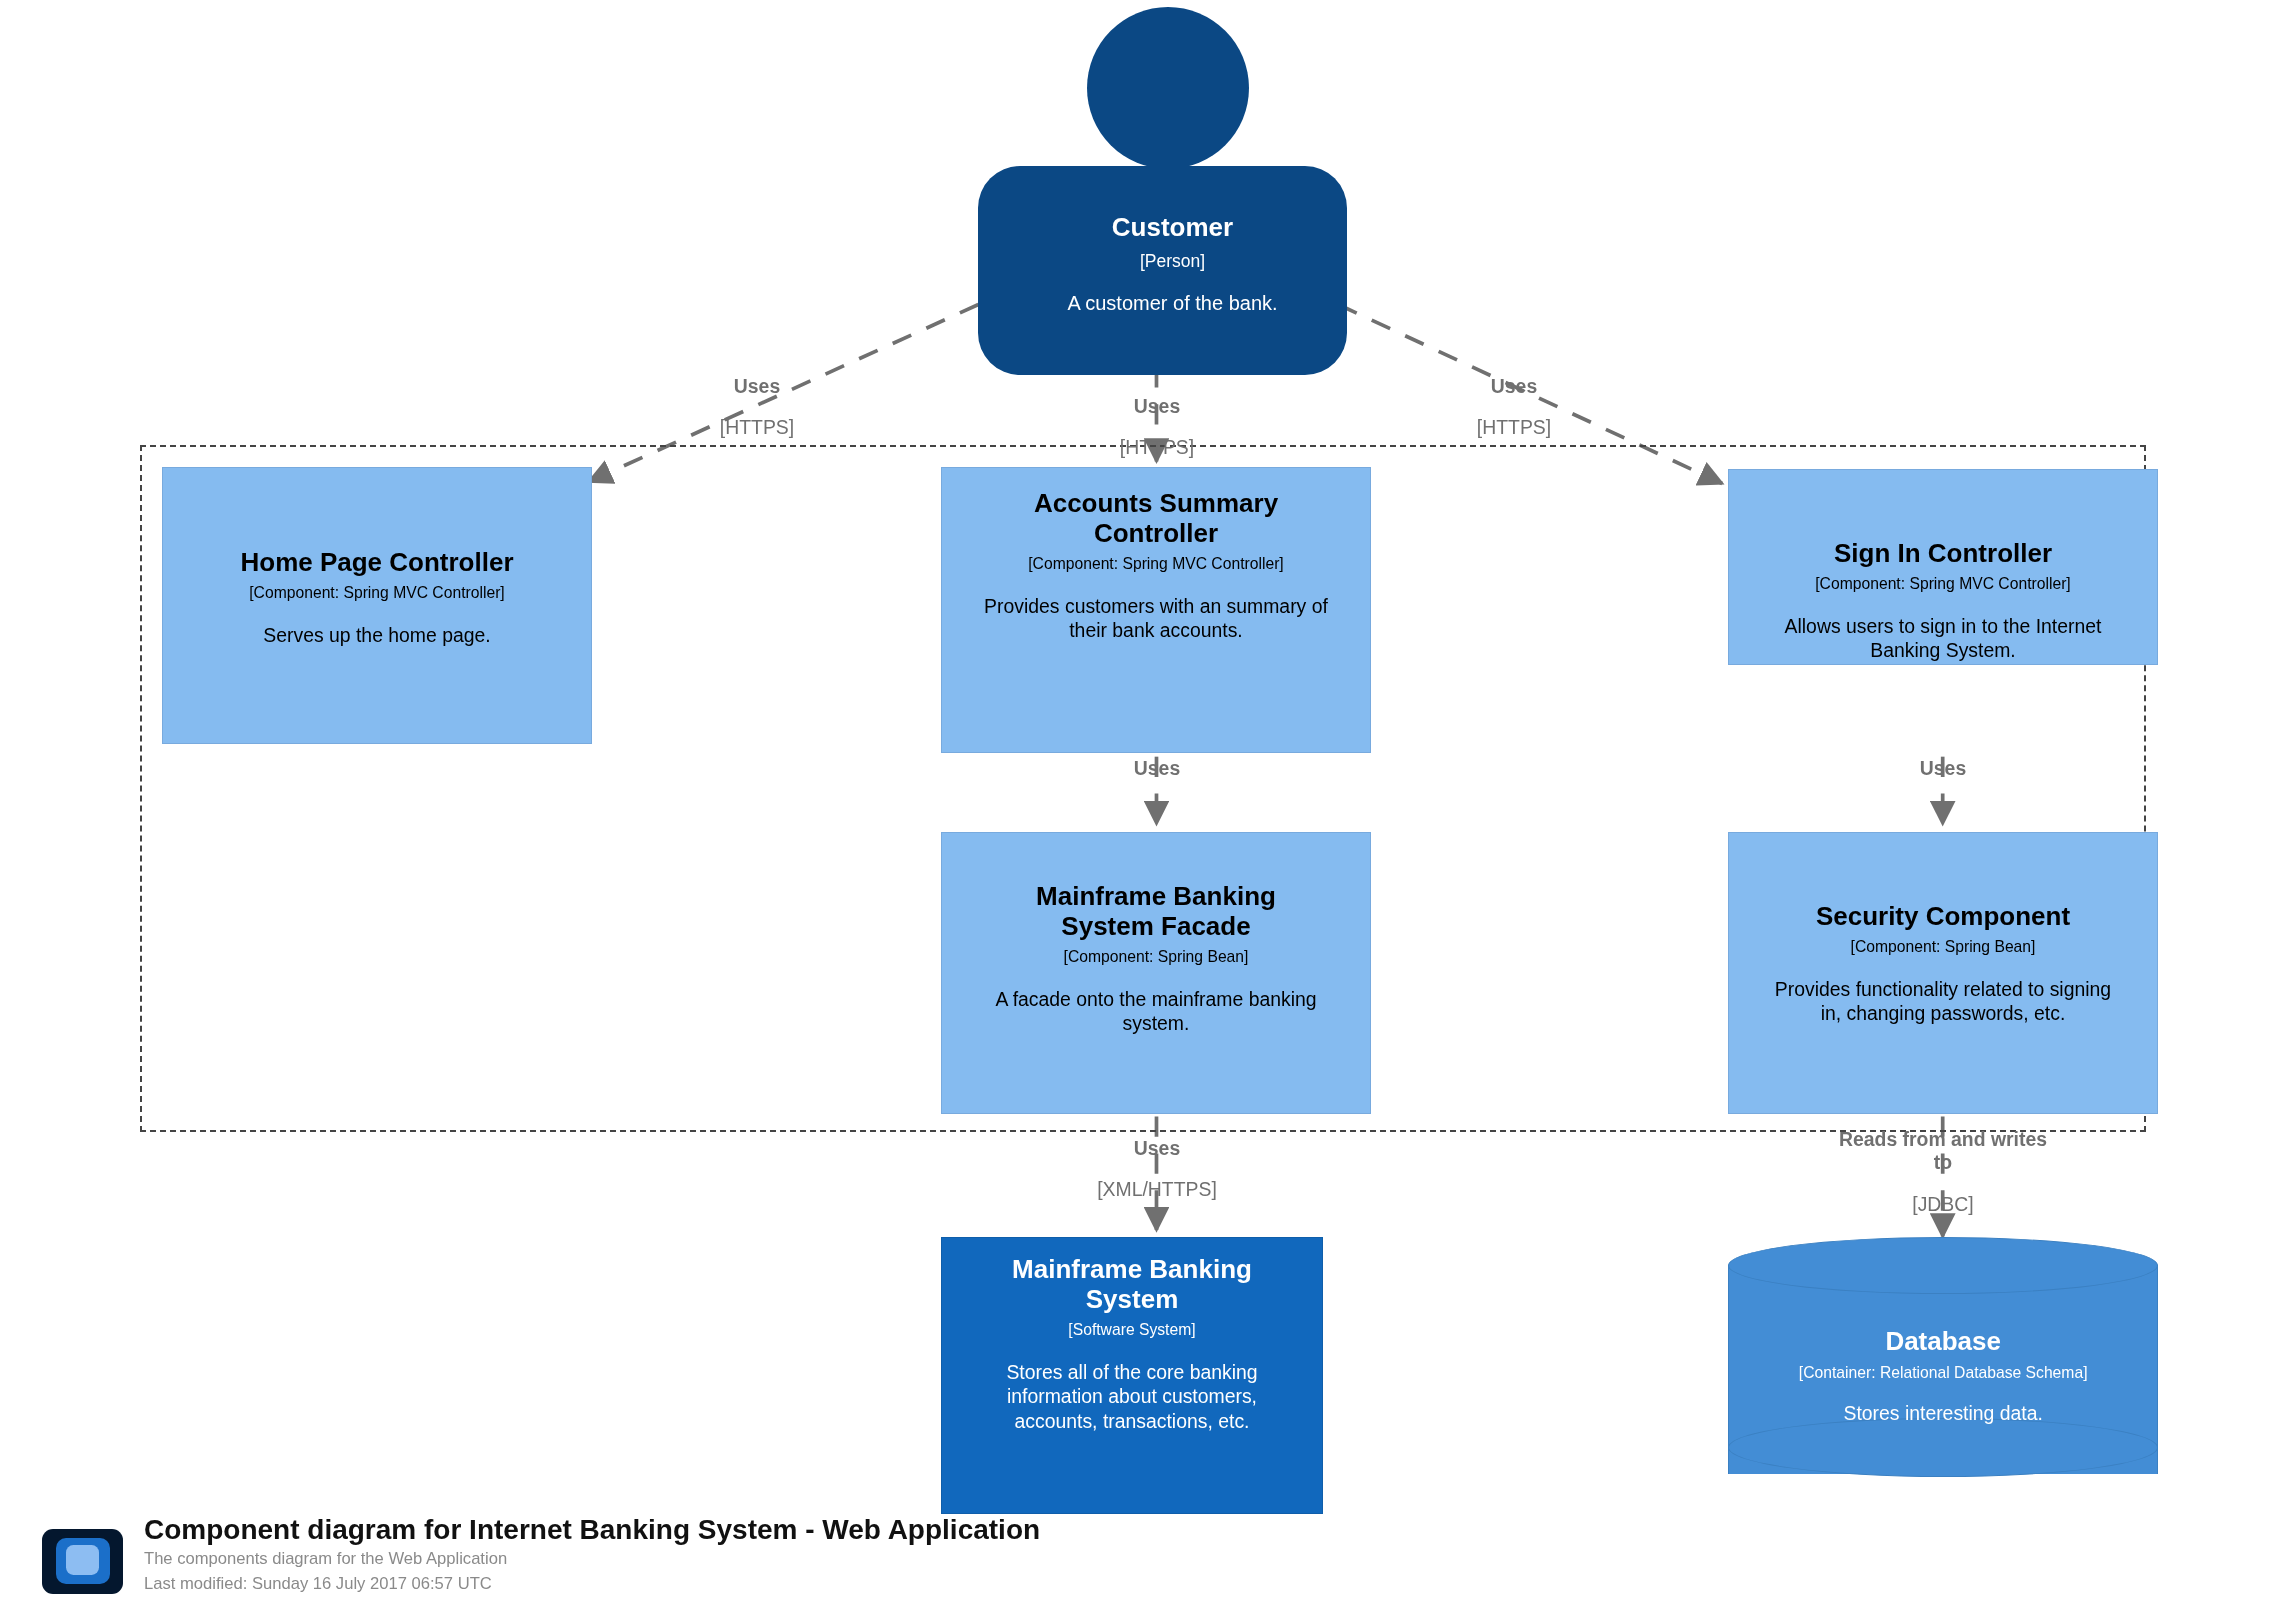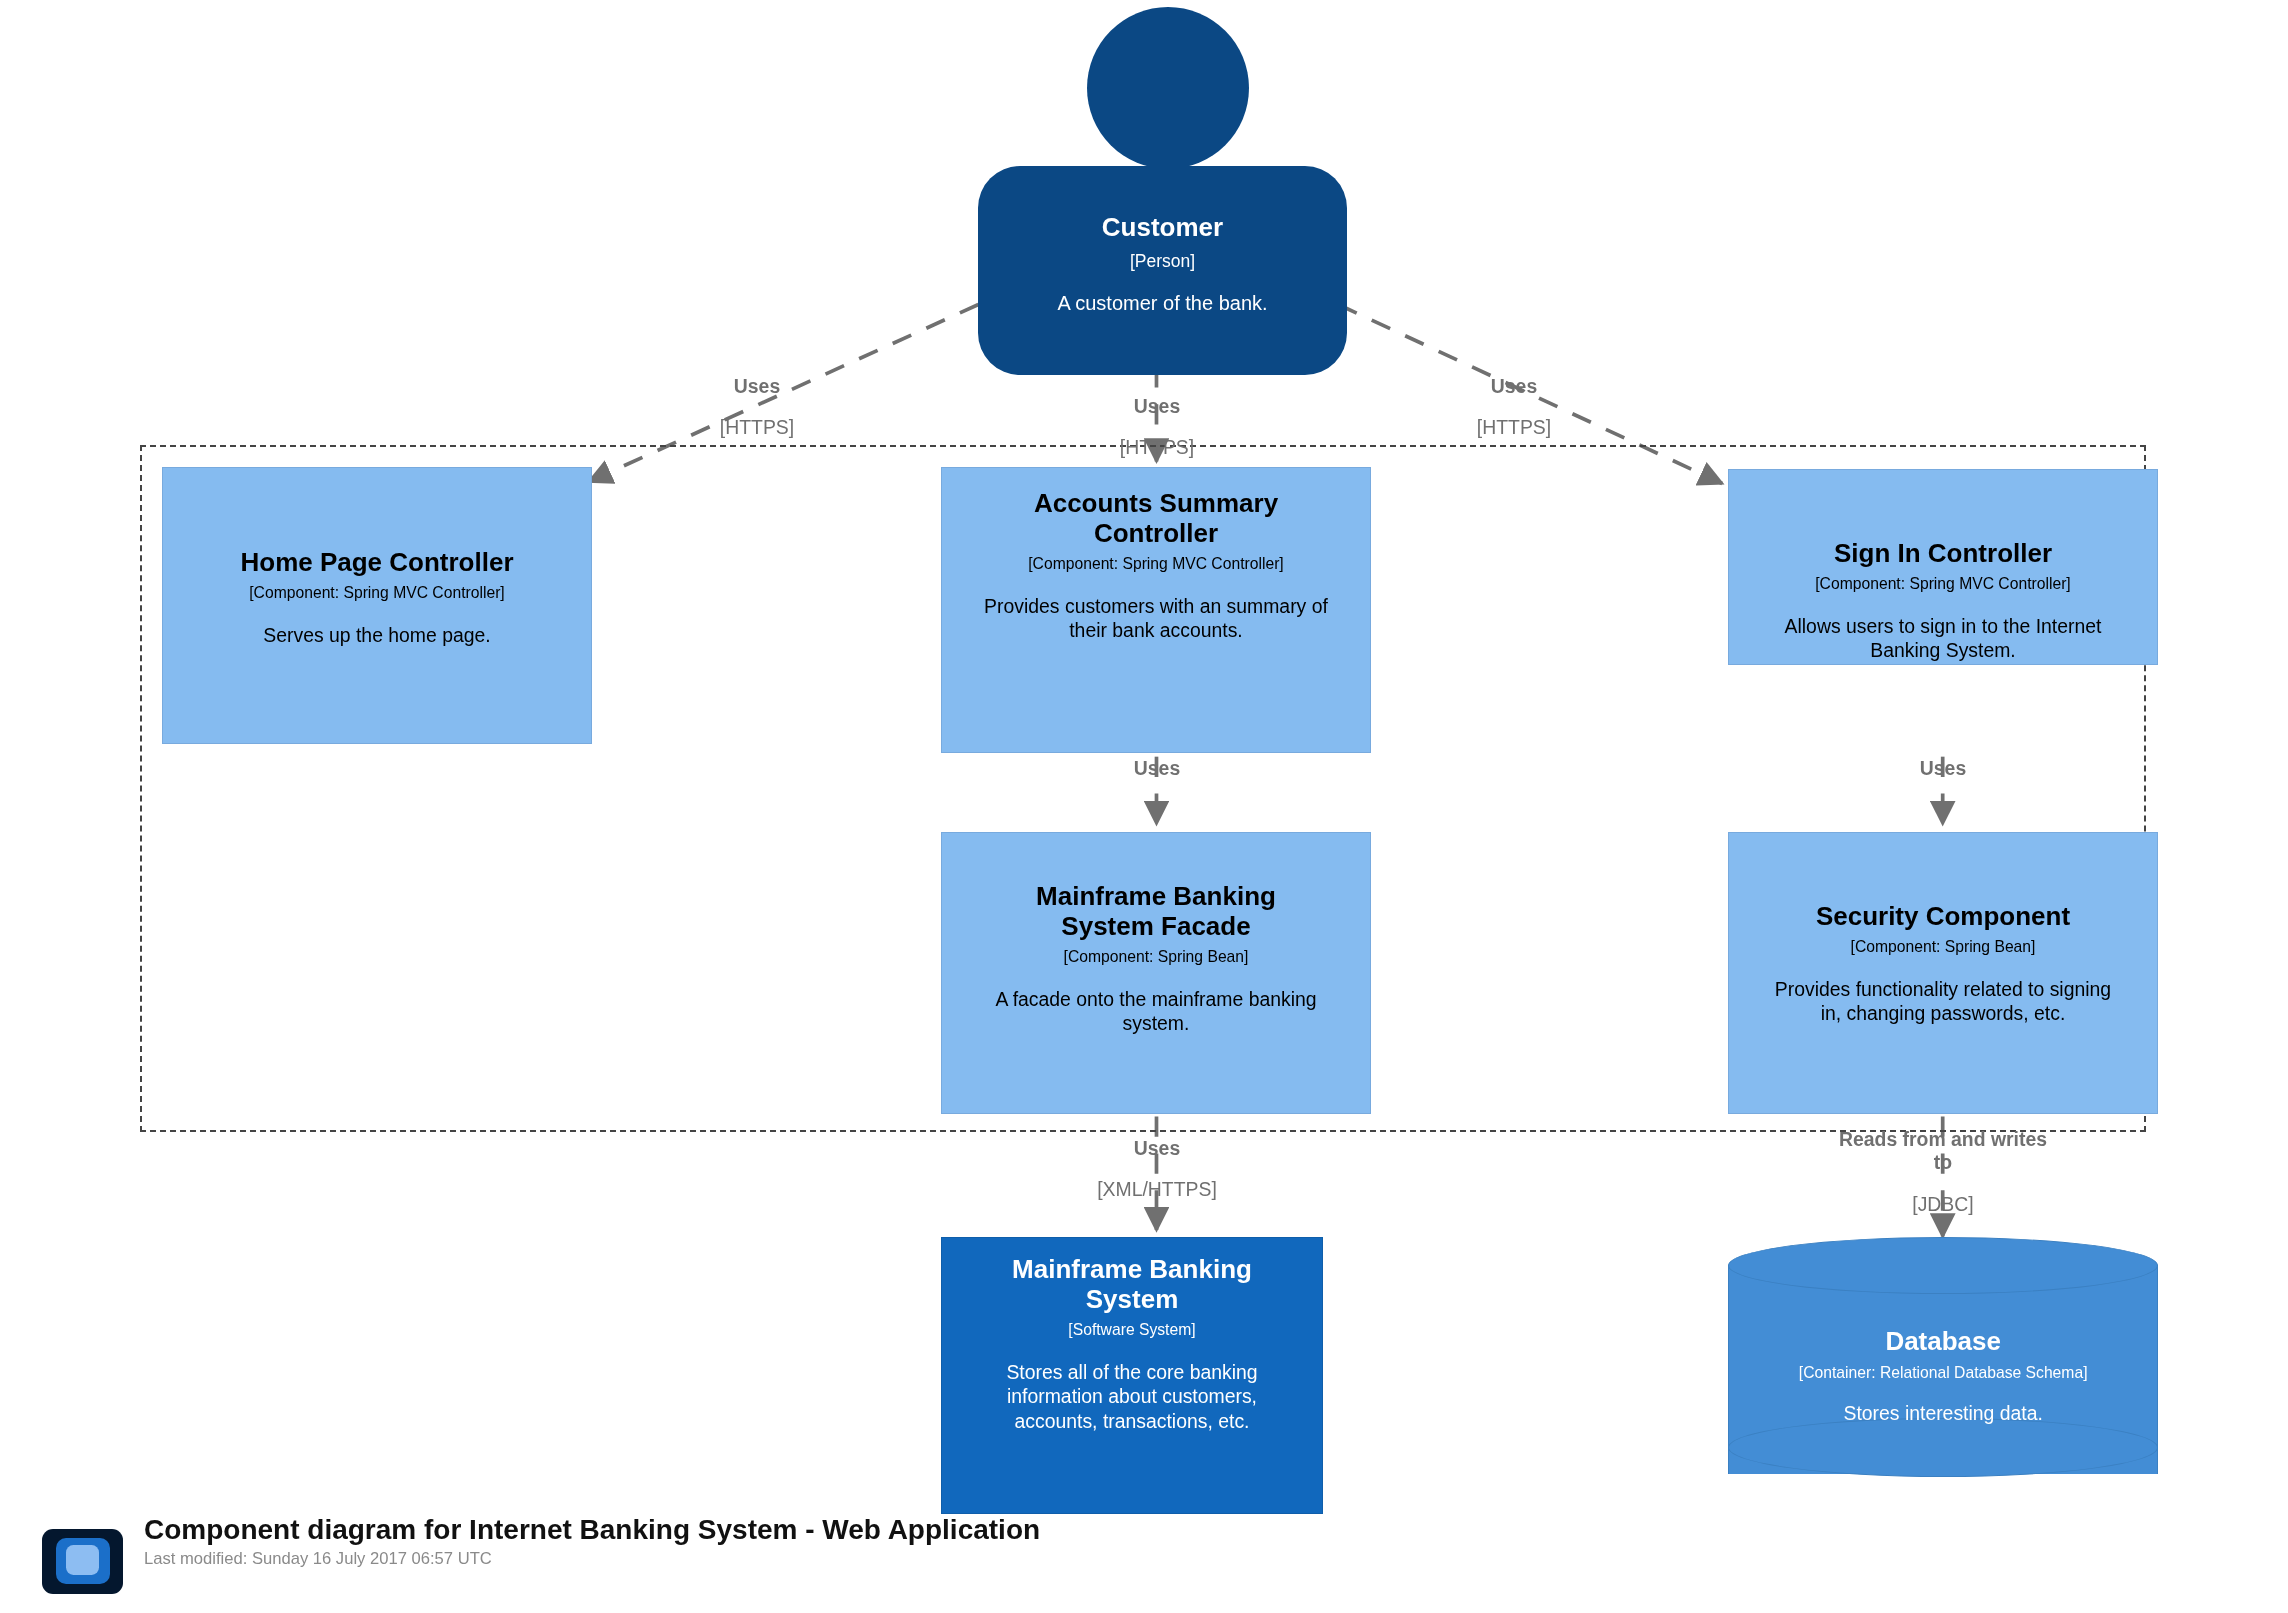--- a/index.html
+++ b/index.html
@@ -217,21 +217,21 @@
     <path d="M 1253 1210 L 1253 1333" fill="none" stroke="#707070" stroke-width="4" stroke-dasharray="22 18" marker-end="url(#arrowgray)"></path>
 
     <path d="M 2105 1210 L 2105 1340" fill="none" stroke="#707070" stroke-width="4" stroke-dasharray="22 18" marker-end="url(#arrowgray)"></path>
   </svg>
 
   <div id="boundary" style="left:140px; top:445px; width:2006px; height:687px;"></div>
 
   <div class="person" style="left:978px; top:7.4px; width:369px; height:360px;">
     <div class="person-head" style="left:109px; top:0px; width:162px; height:162px;"></div>
     <div class="person-body" style="left:0px; top:159px; width:369px; height:209px;"></div>
-    <div class="person-text" style="left:11px; top:205px; width:347px;">
+    <div class="person-text" style="left:21px; top:205px; width:347px;">
       <div style="font-size:26px; font-weight:bold; line-height:1.2;">Customer</div>
       <div style="font-size:17.5px; margin-top:7.4px;">[Person]</div>
       <div style="font-size:20px; margin-top:20px;">A customer of the bank.</div>
     </div>
   </div>
 
   <div class="node component" style="left:162px; top:467px; width:430px; height:277px; padding-top:79px;">
     <div class="node-name" style="font-size:26px; width:94%;">Home Page Controller</div>
     <div class="node-tech" style="font-size:15.7px; width:94%;">[Component: Spring MVC Controller]</div>
     <div class="node-desc" style="font-size:19.4px; width:88%;">Serves up the home page.</div>
@@ -314,18 +314,19 @@
   </div>
 
   <div id="footer">
     <div id="footer-logo">
       <div class="logo-l1"></div>
       <div class="logo-l2"></div>
       <div class="logo-l3"></div>
     </div>
     <div id="footer-text">
       <div id="footer-title">Component diagram for Internet Banking System - Web Application</div>
+      <div class="footer-sub">The components diagram for the Web Application</div>
       <div class="footer-sub">Last modified: Sunday 16 July 2017 06:57 UTC</div>
     </div>
   </div>
 
 </div>
 
 
 </body></html>

